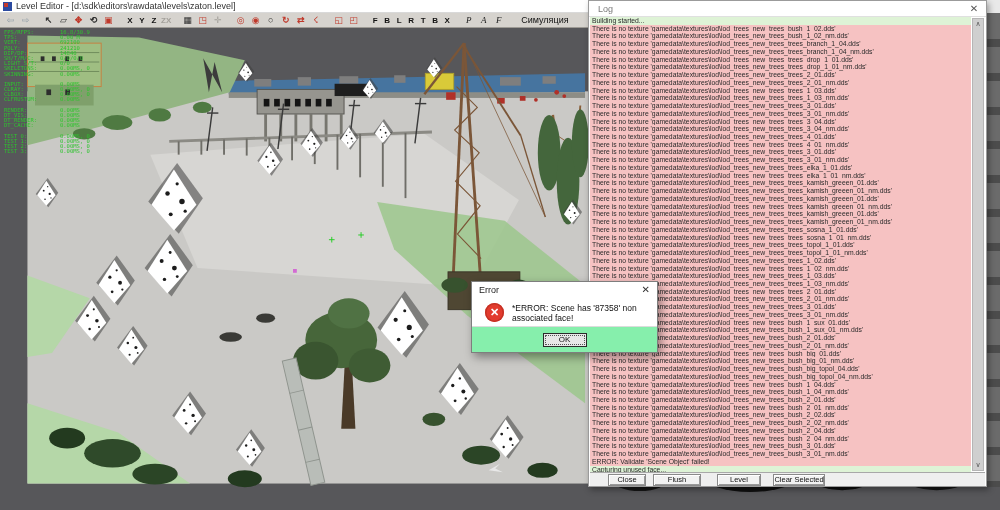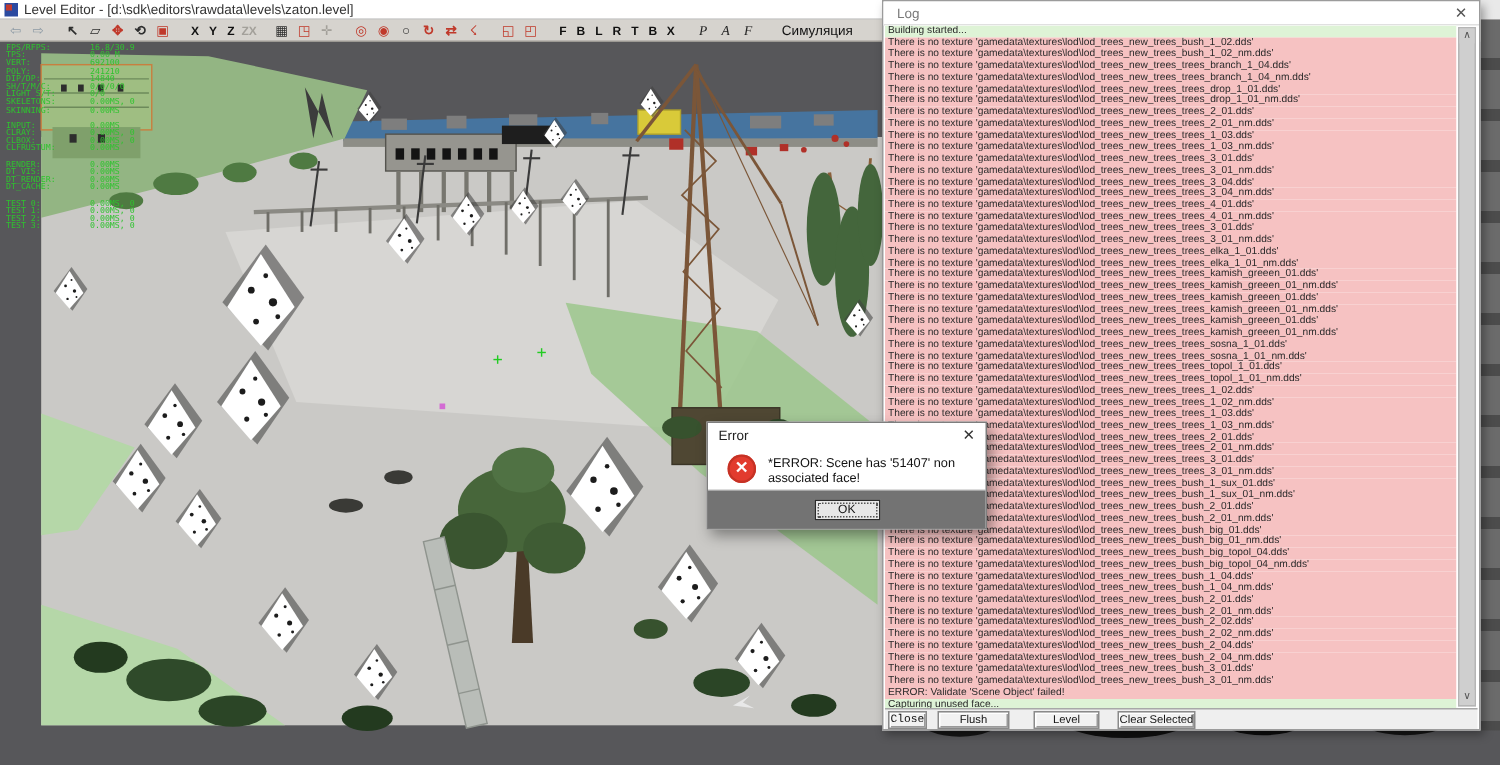--- a/index.html
+++ b/index.html
@@ -55,42 +55,42 @@
               border:1px solid #b5b5b5;}
   .scroll-btn{position:absolute;left:0;width:10px;height:10px;font-size:7px;color:#555;
               text-align:center;line-height:10px;background:#cfcfcf;}
   .scroll-btn.up{top:0;}
   .scroll-btn.down{bottom:0;}
   .log-buttons{position:absolute;left:1px;right:1px;bottom:0;height:14px;background:#efefef;
                border-top:1px solid #a8a8a8;display:flex;align-items:center;}
   .log-btn{height:12px;font-size:7.5px;font-family:"Liberation Sans",sans-serif;color:#111;
            background:#f2f2f2;border:1px solid #8a8a8a;
            box-shadow:inset 1px 1px 0 #fff, inset -1px -1px 0 #9a9a9a;padding:0;}
-  .log-btn:nth-child(1){width:26px;margin-left:2px;font-family:Liberation Mono, monospace;}
+  .log-btn:nth-child(1){width:38px;margin-left:18px;}
   .log-btn:nth-child(2){width:48px;margin-left:7px;}
   .log-btn:nth-child(3){width:44px;margin-left:16px;}
   .log-btn:nth-child(4){width:52px;margin-left:12px;}
 
   
   .right-strip{position:absolute;left:987px;top:13px;width:13px;height:474px;z-index:4;
                background:repeating-linear-gradient(to bottom,#6b6b6b 0 26px,#4c4c4c 26px 34px);}
   .right-strip-top{position:absolute;left:984px;top:0;width:16px;height:13px;background:#e9e9e9;z-index:4;}
 
   
   .errdlg{position:absolute;left:471px;top:281px;width:187px;height:72px;background:#fff;
           border:1px solid #7e7e7e;box-shadow:3px 4px 9px rgba(0,0,0,.4);z-index:10;}
   .ed-title{position:absolute;left:0;top:0;right:0;height:15px;display:flex;align-items:center;gap:24px;}
   .ed-title-text{font-size:9px;color:#222;margin-left:7px;}
   .ed-close{margin-left:auto;margin-right:7px;font-size:10px;color:#333;}
   .ed-body{position:absolute;left:0;top:15px;right:0;height:31px;display:flex;align-items:center;}
   .ed-icon{width:19px;height:19px;border-radius:50%;background:#e23b2e;margin:0 8px 0 13px;flex:0 0 auto;
            color:#fff;font-size:11px;font-weight:bold;text-align:center;line-height:19px;
            box-shadow:inset 0 0 0 1.5px #c53225;}
   .ed-msg{font-size:8.5px;color:#111;}
-  .ed-footer{position:absolute;left:0;bottom:0;right:0;height:26px;background:#737373;
+  .ed-footer{position:absolute;left:0;bottom:0;right:0;height:26px;background:#86efac;
              border-top:1px solid #dcdcdc;display:flex;align-items:center;justify-content:center;}
   .ed-ok{width:44px;height:14px;font-size:8px;color:#111;background:#e7e7e7;
          border:1px solid #2a2a2a;outline:1px dotted #555;outline-offset:-3px;padding:0;}
 </style>
 </head>
 <body>
 
 <div class="screen">
 
   <div class="viewport">
@@ -462,20 +462,20 @@
       </div>
   </div>
 
   <div class="errdlg">
     <div class="ed-title">
       <span class="ed-title-text">Error</span>
       <span class="ed-close">✕</span>
     </div>
     <div class="ed-body">
       <span class="ed-icon">✕</span>
-      <span class="ed-msg">*ERROR: Scene has '51407' non associated face!</span>
+      <span class="ed-msg">*ERROR: Scene has '87358' non associated face!</span>
     </div>
     <div class="ed-footer">
       <button class="ed-ok">OK</button>
     </div>
   </div>
 
 </div>
 
 </body></html>

